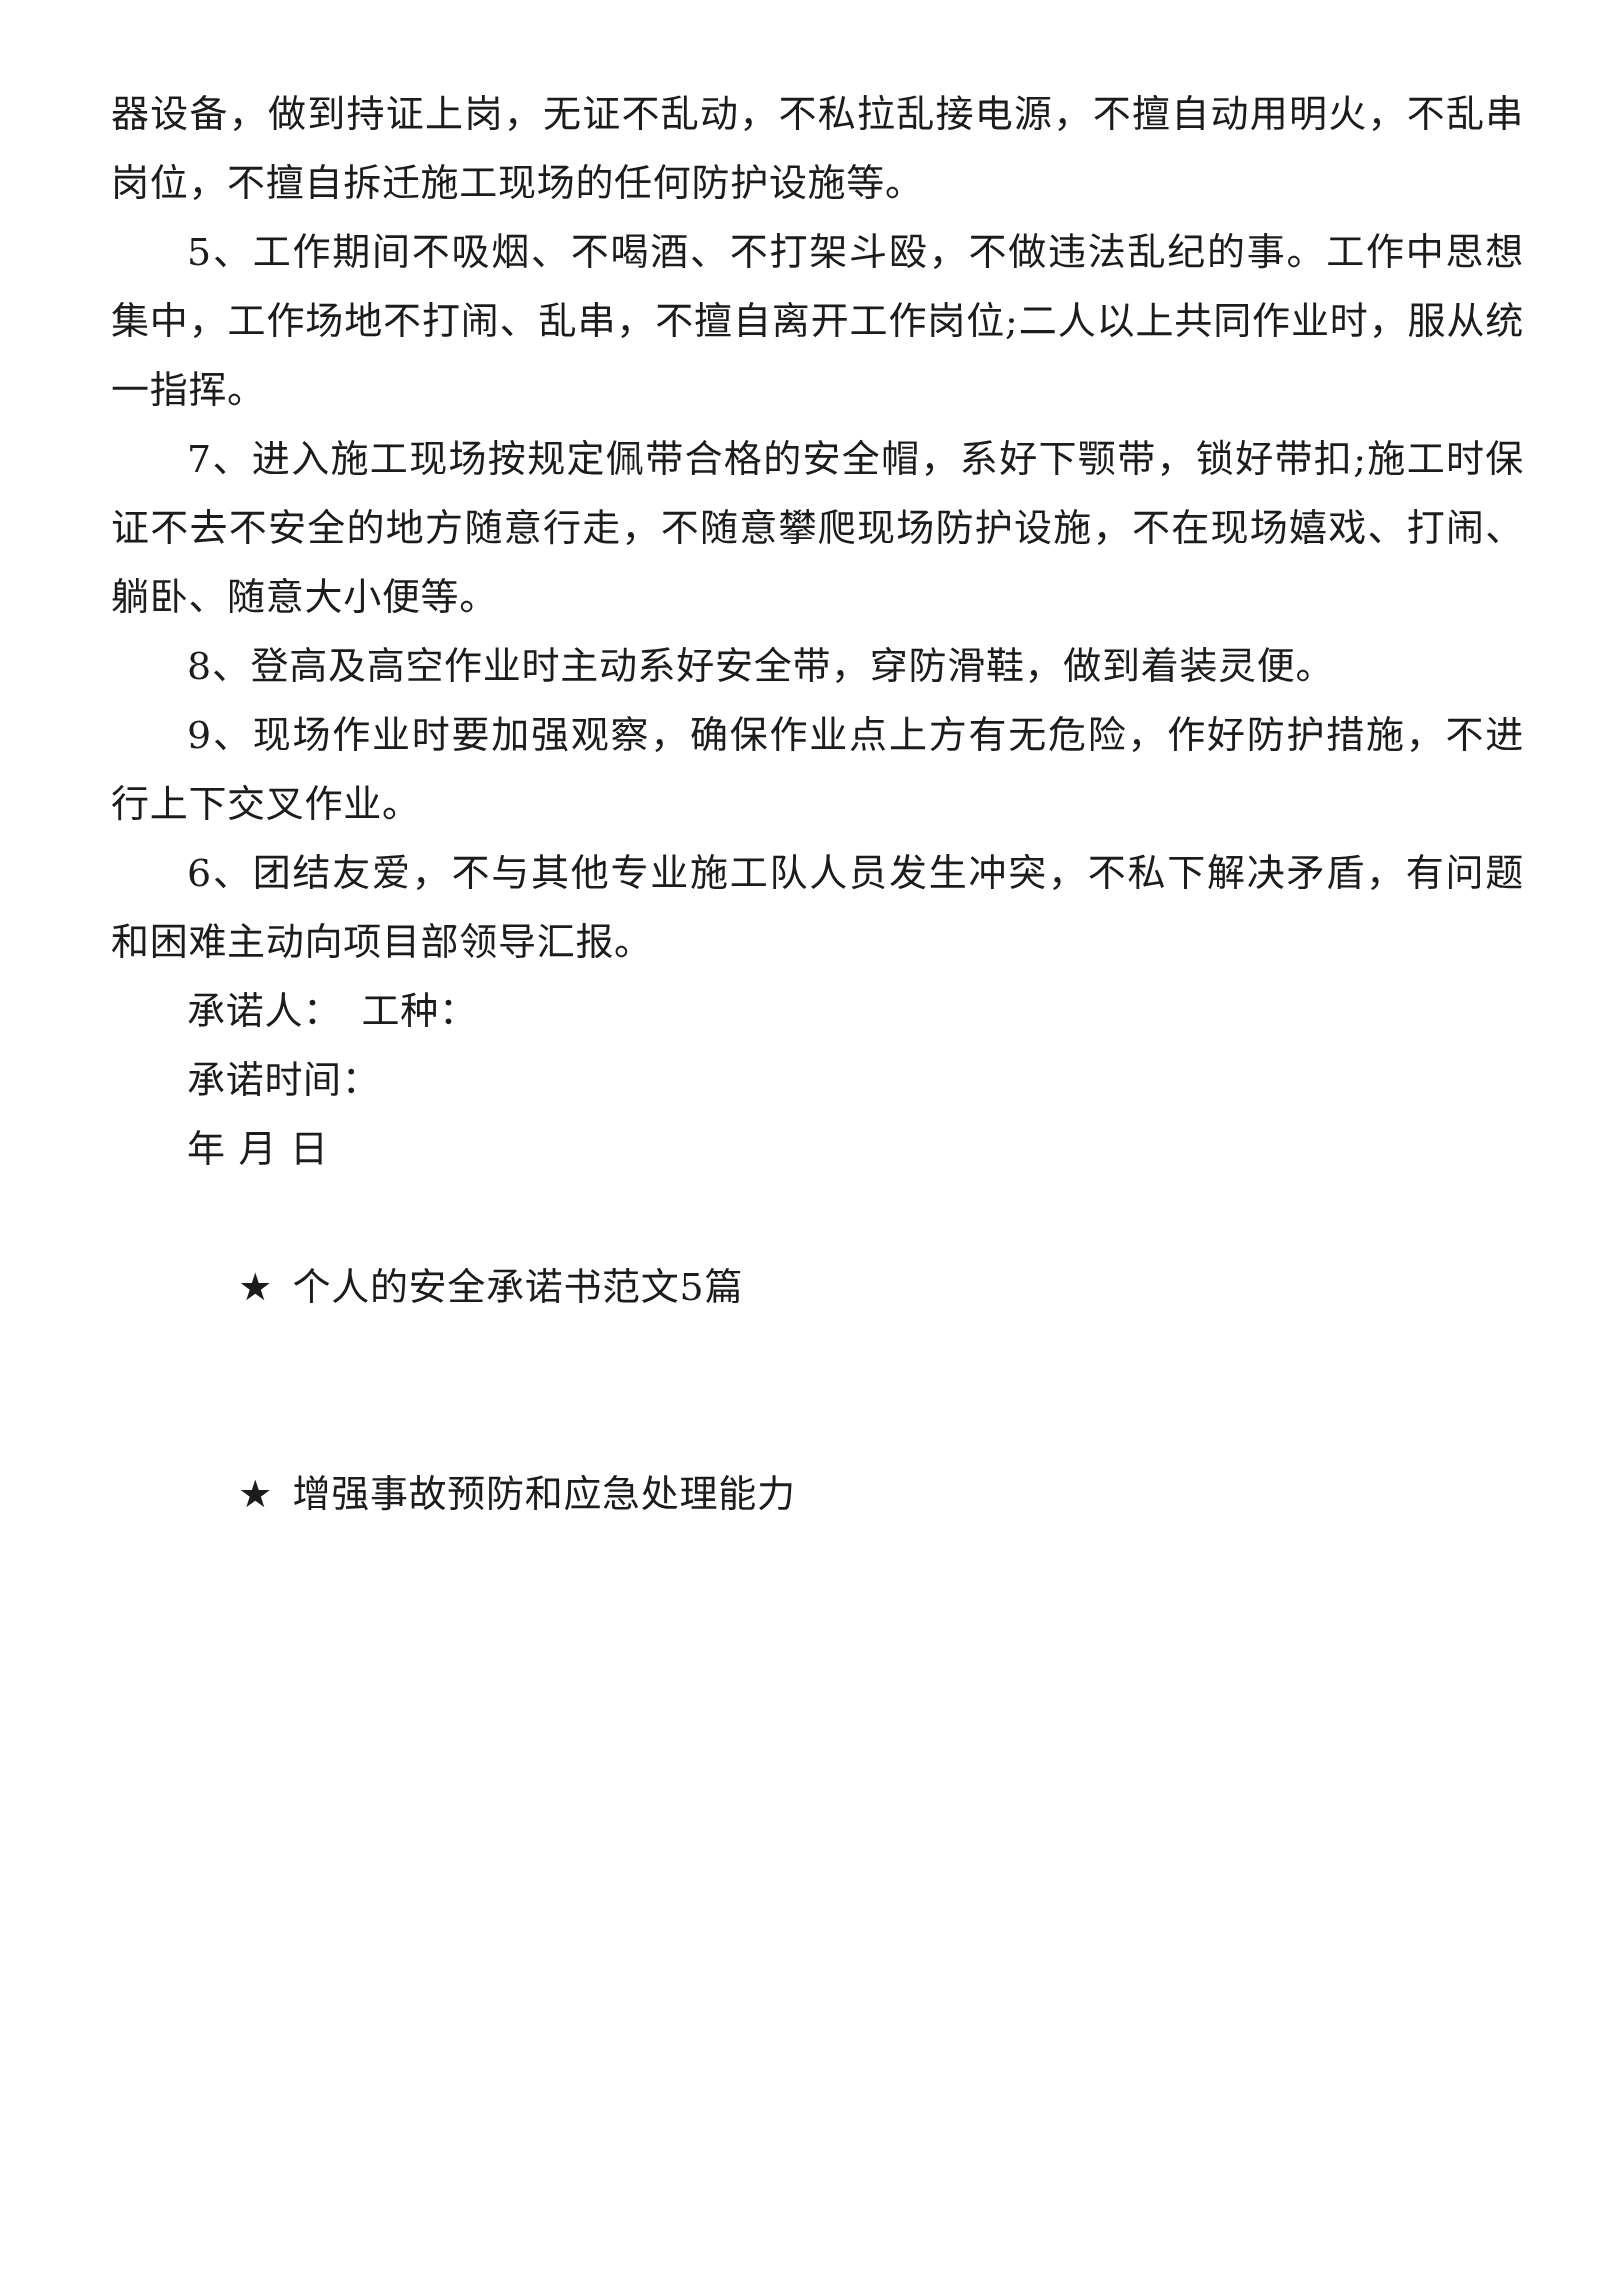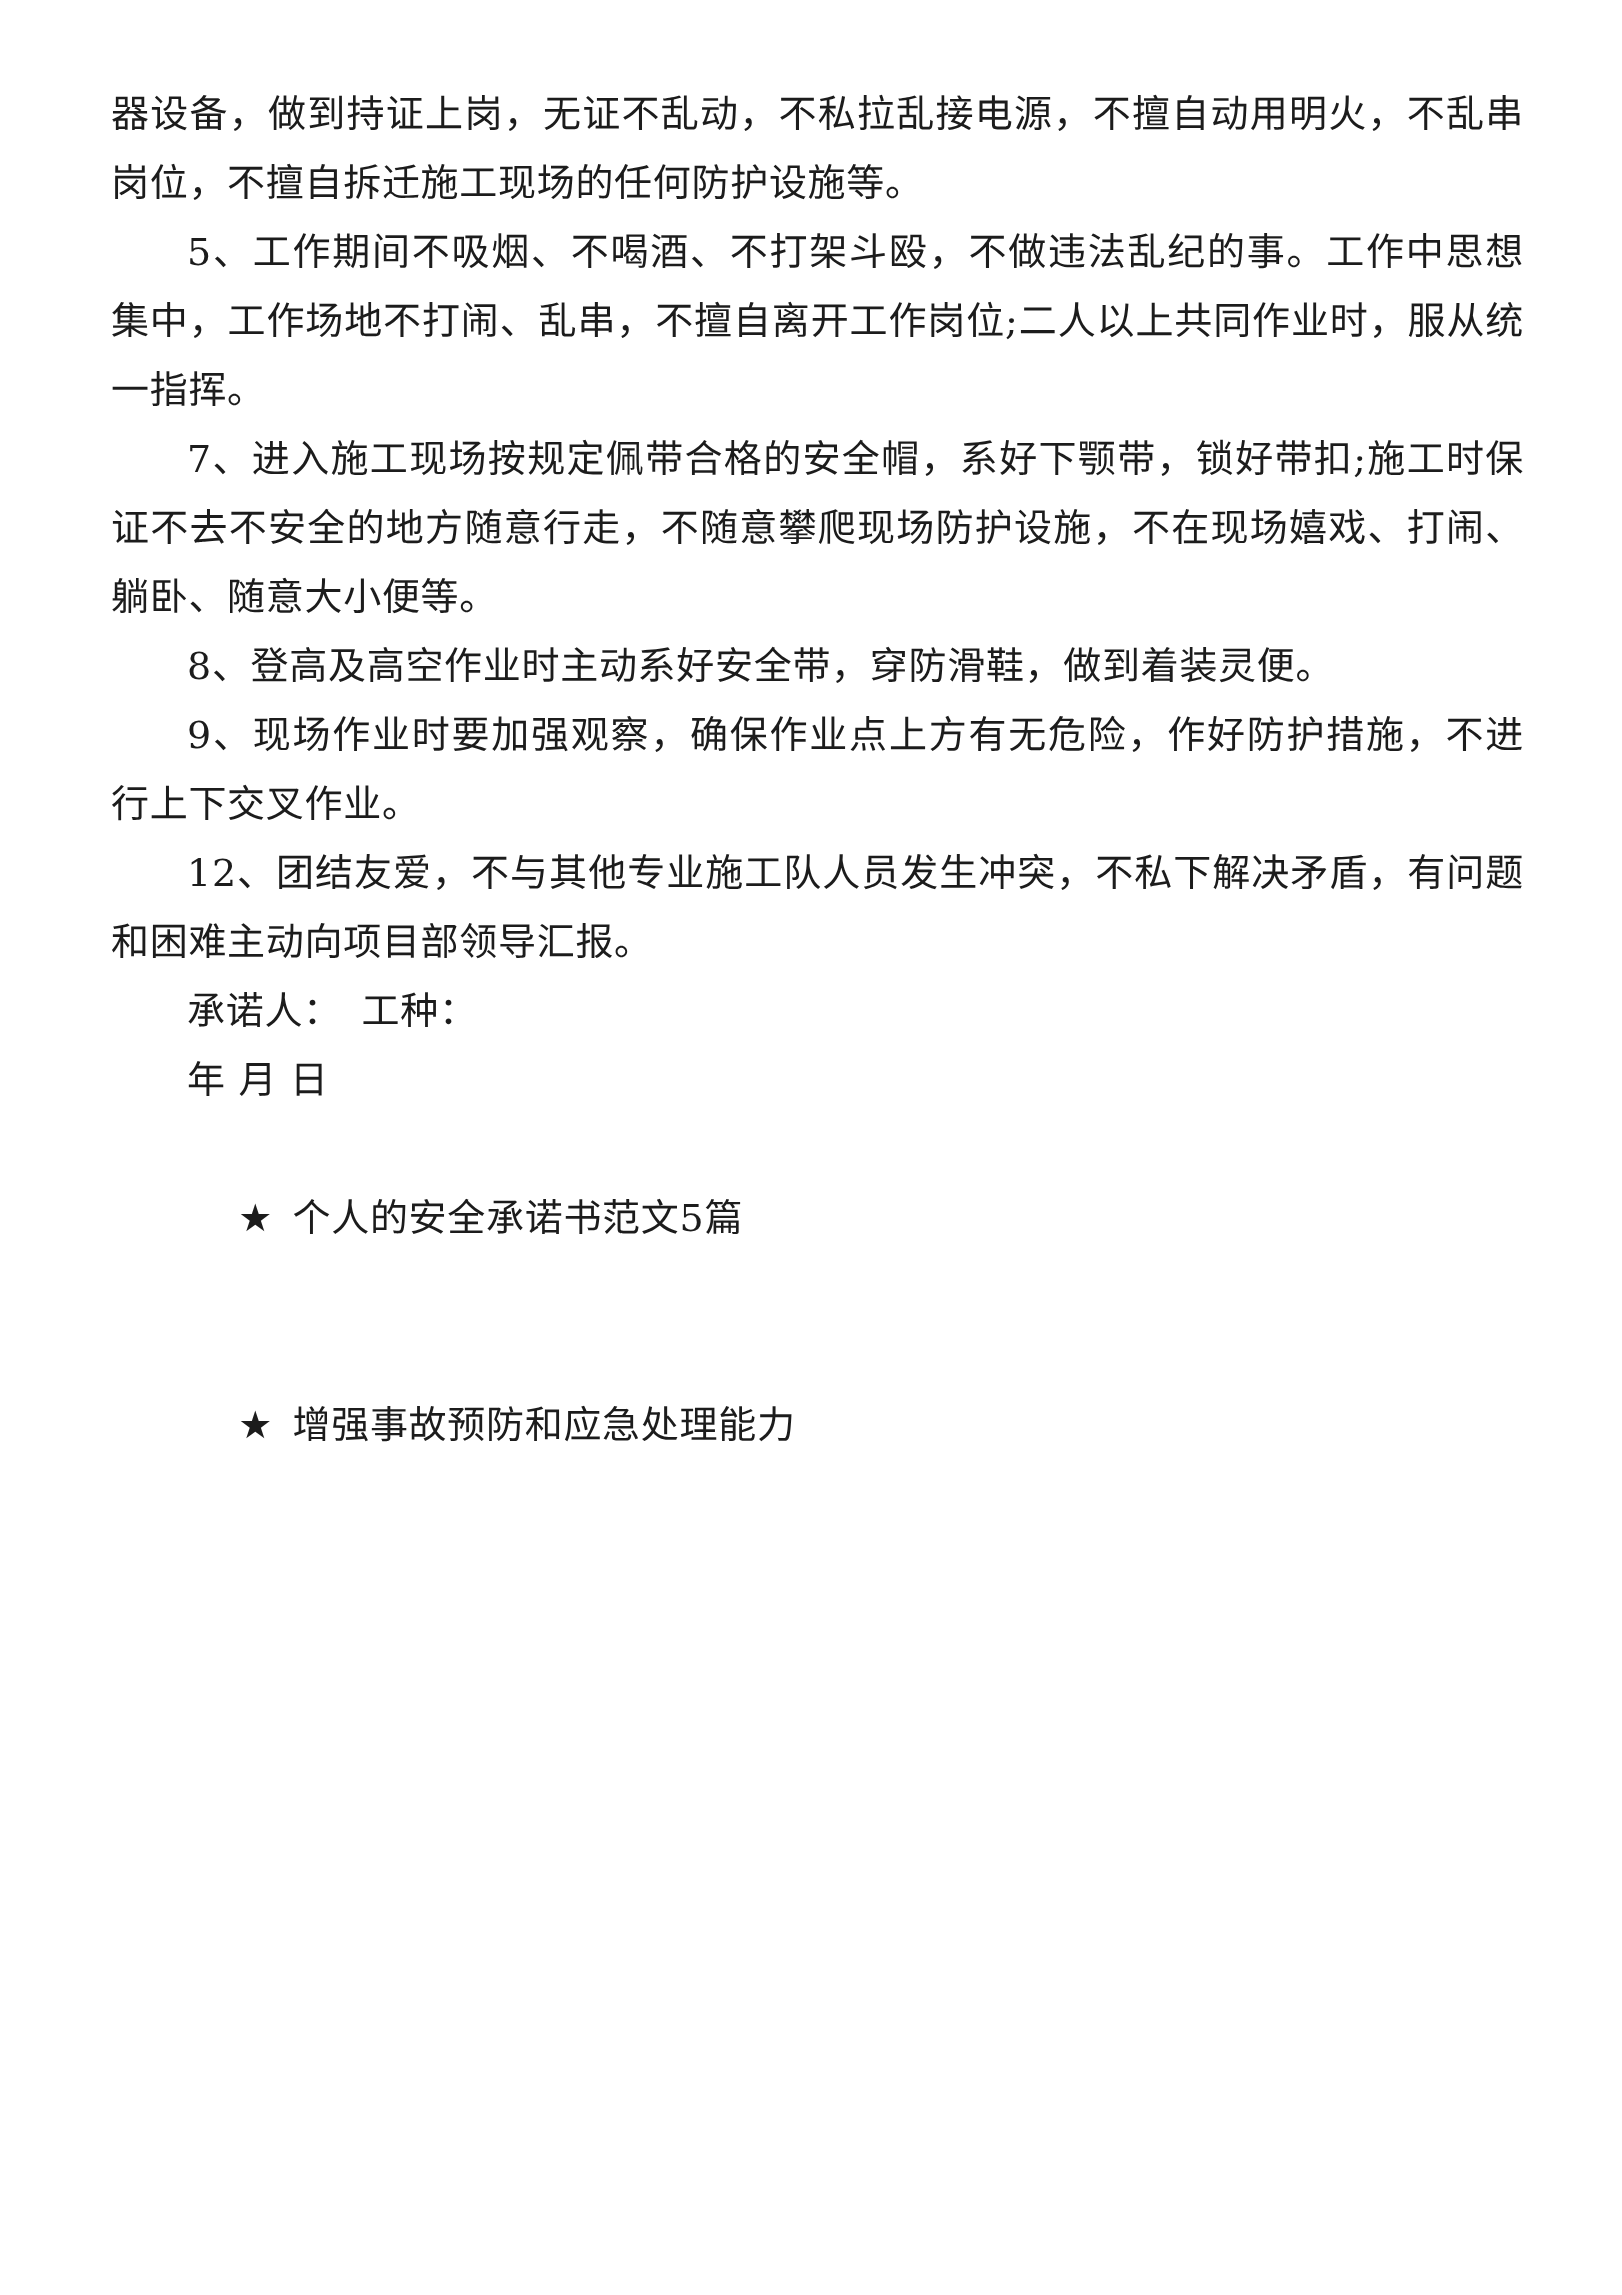--- a/index.html
+++ b/index.html
@@ -47,27 +47,28 @@
   <p class="para">器设备，做到持证上岗，无证不乱动，不私拉乱接电源，不擅自动用明火，不乱串岗位，不擅自拆迁施工现场的任何防护设施等。</p>
 
   <p class="para indent">5、工作期间不吸烟、不喝酒、不打架斗殴，不做违法乱纪的事。工作中思想集中，工作场地不打闹、乱串，不擅自离开工作岗位;二人以上共同作业时，服从统一指挥。</p>
 
   <p class="para indent">7、进入施工现场按规定佩带合格的安全帽，系好下颚带，锁好带扣;施工时保证不去不安全的地方随意行走，不随意攀爬现场防护设施，不在现场嬉戏、打闹、躺卧、随意大小便等。</p>
 
   <p class="para indent">8、登高及高空作业时主动系好安全带，穿防滑鞋，做到着装灵便。</p>
 
   <p class="para indent">9、现场作业时要加强观察，确保作业点上方有无危险，作好防护措施，不进行上下交叉作业。</p>
 
-  <p class="para indent">12、团结友爱，不与其他专业施工队人员发生冲突，不私下解决矛盾，有问题和困难主动向项目部领导汇报。</p>
+  <p class="para indent">6、团结友爱，不与其他专业施工队人员发生冲突，不私下解决矛盾，有问题和困难主动向项目部领导汇报。</p>
 
 
 
 
   <p class="para indent">承诺人：　工种：</p>
 
+  <p class="para indent">承诺时间：</p>
 
   <p class="para indent">年 月 日</p>
 
 
   <p class="para indent">
     <span class="star">★</span><span>个人的安全承诺书范文5篇</span>
   </p>
 
   <p class="para indent">
     <span class="star">★</span><span>增强事故预防和应急处理能力</span>

